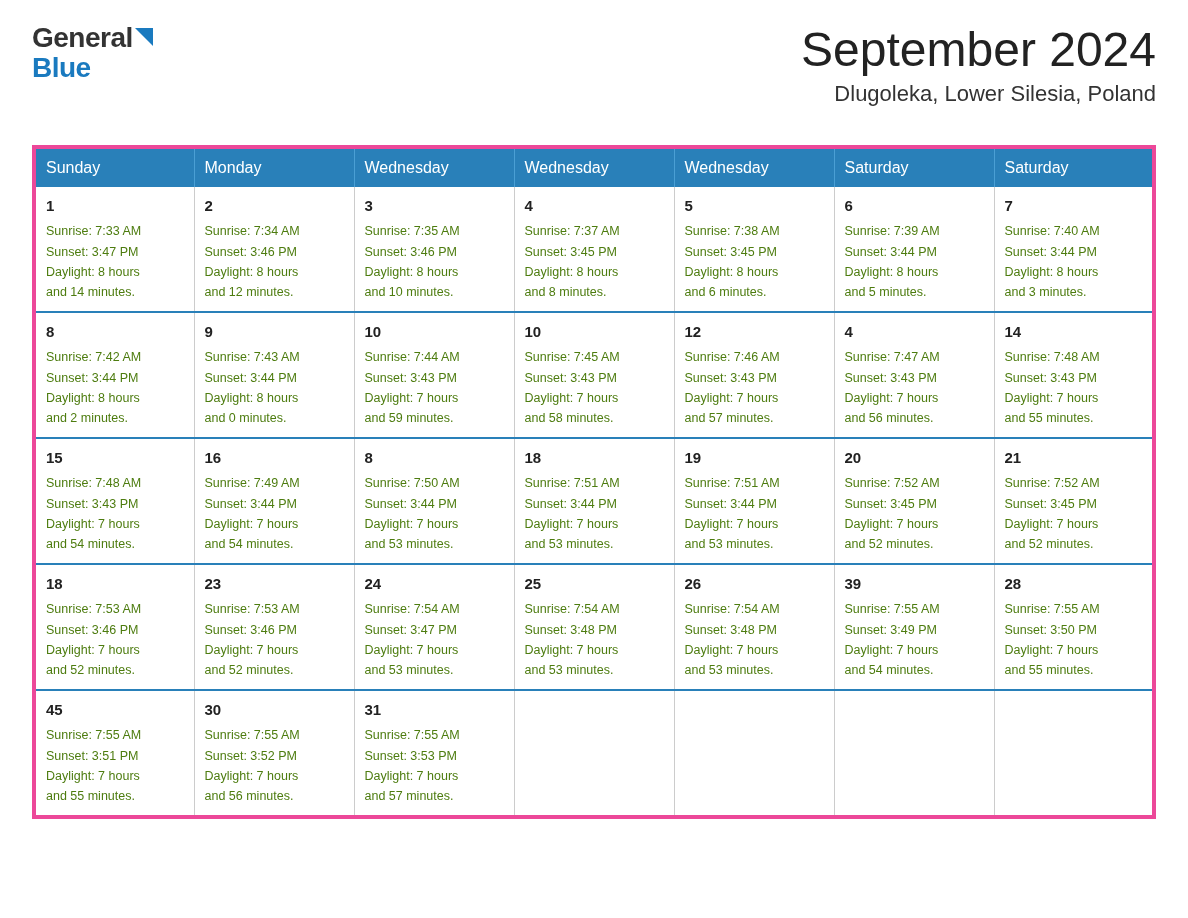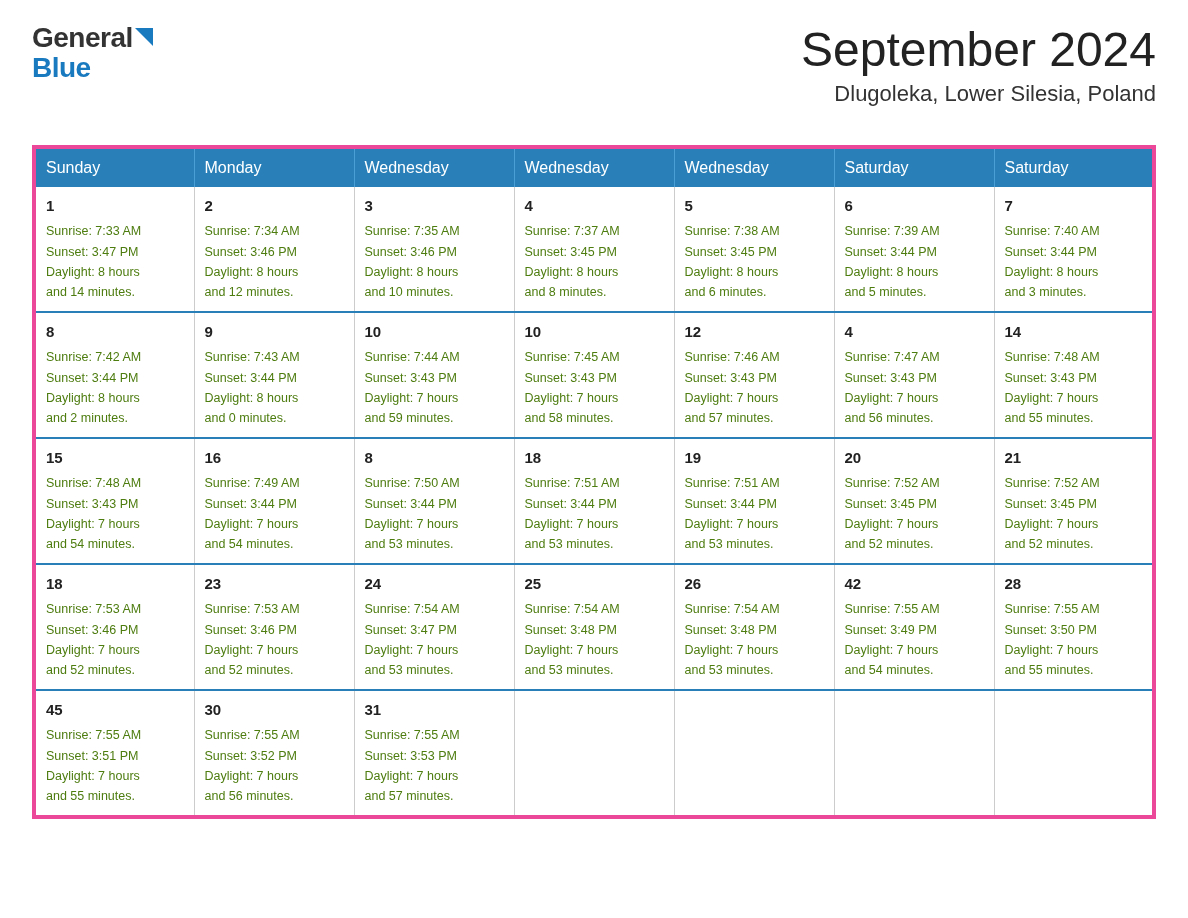--- a/index.html
+++ b/index.html
@@ -230,21 +230,21 @@
         </td>
         <td>
           <span class="day-number">25</span>
           <span class="day-info">Sunrise: 7:54 AM<br>Sunset: 3:48 PM<br>Daylight: 7 hours<br>and 53 minutes.</span>
         </td>
         <td>
           <span class="day-number">26</span>
           <span class="day-info">Sunrise: 7:54 AM<br>Sunset: 3:48 PM<br>Daylight: 7 hours<br>and 53 minutes.</span>
         </td>
         <td>
-          <span class="day-number">42</span>
+          <span class="day-number">39</span>
           <span class="day-info">Sunrise: 7:55 AM<br>Sunset: 3:49 PM<br>Daylight: 7 hours<br>and 54 minutes.</span>
         </td>
         <td>
           <span class="day-number">28</span>
           <span class="day-info">Sunrise: 7:55 AM<br>Sunset: 3:50 PM<br>Daylight: 7 hours<br>and 55 minutes.</span>
         </td>
       </tr>
       <tr>
         <td>
           <span class="day-number">45</span>

